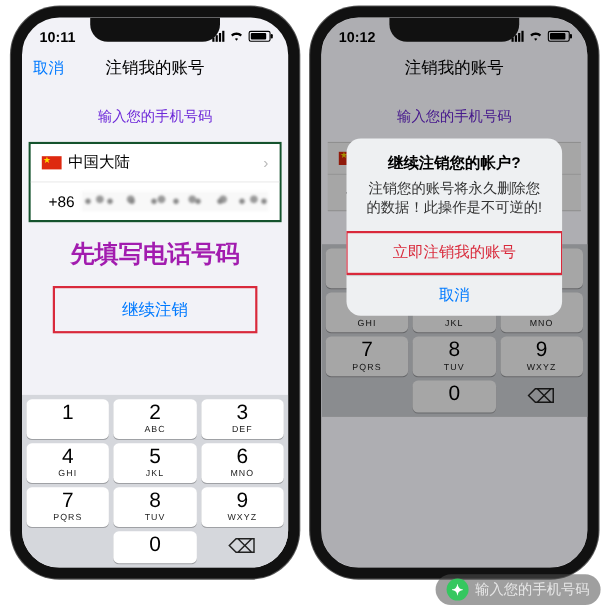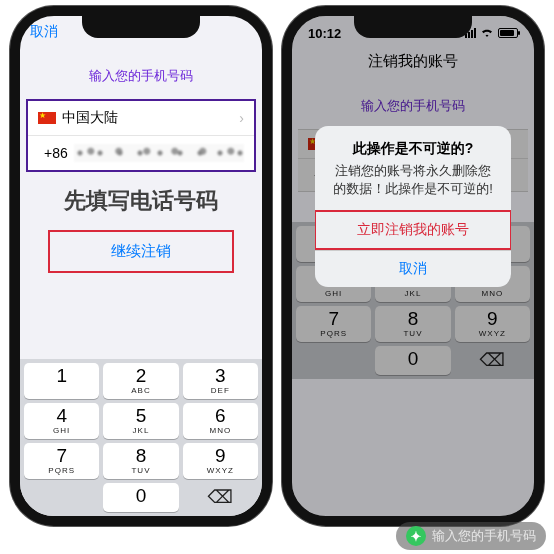--- a/index.html
+++ b/index.html
@@ -66,21 +66,21 @@
     font-weight: 400;
   }
   .subtitle {
     text-align: center;
     font-size: 13px;
     color: #6d28d9;
     margin: 16px 0 14px;
   }
   .field-group {
     background: #fff;
-    border: 2px solid #4c1d95;
+    border: 2px solid #14532d;
     margin: 0 6px;
   }
   .field-group.noborder { border: none; border-top:1px solid #ddd; border-bottom:1px solid #ddd;}
   .row {
     display: flex;
     align-items: center;
     padding: 8px 10px;
     font-size: 14px;
     border-bottom: 1px solid #e5e5e5;
     background:#fff;
@@ -97,21 +97,21 @@
   .blur {
     flex:1;
     height: 18px;
     background: radial-gradient(circle at 30% 50%, #888 2px, transparent 3px) 0 0/20px 18px,
                 radial-gradient(circle at 60% 40%, #999 3px, transparent 4px) 0 0/28px 18px,
                 #f8f8f8;
     filter: blur(1.2px);
     margin-left:6px;
   }
   .annot {
-    color: #404040;
+    color: #a21caf;
     font-size: 22px;
     font-weight: 700;
     text-align: center;
     margin: 14px 0 6px;
   }
   .annot2 { margin-top: 20px; }
   .continue-wrap {
     margin: 14px 28px 0;
     border: 2px solid #d9293b;
     padding: 10px 0;
@@ -196,20 +196,37 @@
   .batt::after{content:"";position:absolute;right:-3px;top:2px;width:2px;height:4px;background:#000;border-radius:1px;}
   .batt i{position:absolute;left:1px;top:1px;bottom:1px;width:80%;background:#000;border-radius:1px;}
 </style>
 </head>
 <body>
 
 <div class="stage">
 
   <div class="phone">
     <div class="notch"></div>
+    <div class="statusbar">
+      <span>10:11</span>
+      <span class="status-right">
+        <span class="sigbars">
+            <i></i>
+            <i></i>
+            <i></i>
+            <i></i>
+          </span>
+        <svg width="14" height="10" viewBox="0 0 14 10">
+            <path d="M7 9L8.5 7.2C7.7 6.5 6.3 6.5 5.5 7.2L7 9Z M3.5 5.2C5.5 3.4 8.5 3.4 10.5 5.2L12 3.5C9.2 1 4.8 1 2 3.5L3.5 5.2Z" fill="#000"></path>
+          </svg>
+        <span class="batt">
+            <i></i>
+          </span>
+      </span>
+    </div>
     <div class="header">
       <span class="cancel">取消</span>
       <span>注销我的账号</span>
     </div>
     <div class="subtitle">输入您的手机号码</div>
 
     <div class="field-group">
       <div class="row">
         <span class="flag"></span>
         <span>中国大陆</span>
@@ -346,21 +363,21 @@
           <div class="key">
             <div class="d">0</div>
             <div class="l"></div>
           </div>
           <div class="key back">⌫</div>
         </div>
     </div>
 
     <div class="alert-backdrop">
       <div class="alert">
-        <div class="atitle">此操作是不可逆的?</div>
+        <div class="atitle">继续注销您的帐户?</div>
         <div class="amsg">注销您的账号将永久删除您的数据！此操作是不可逆的!</div>
         <div class="abtn danger">立即注销我的账号</div>
         <div class="abtn">取消</div>
       </div>
     </div>
   </div>
 
 </div>
 
 <div class="footer-badge">

